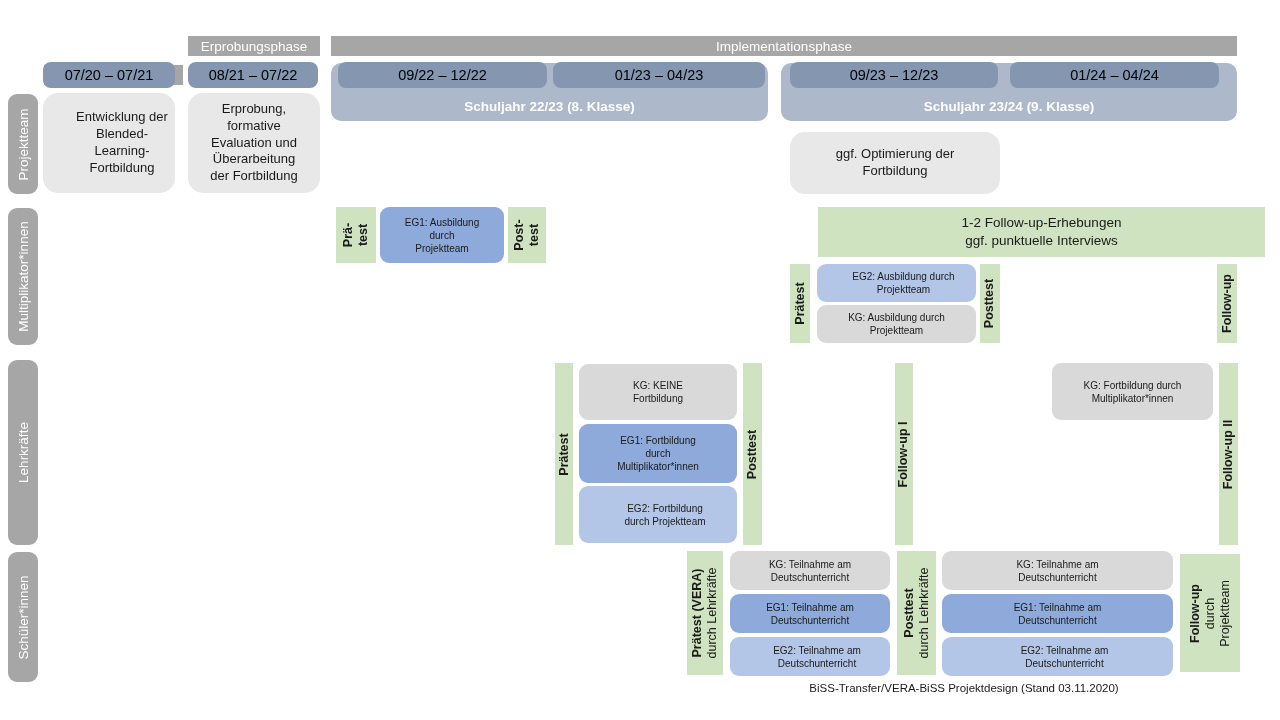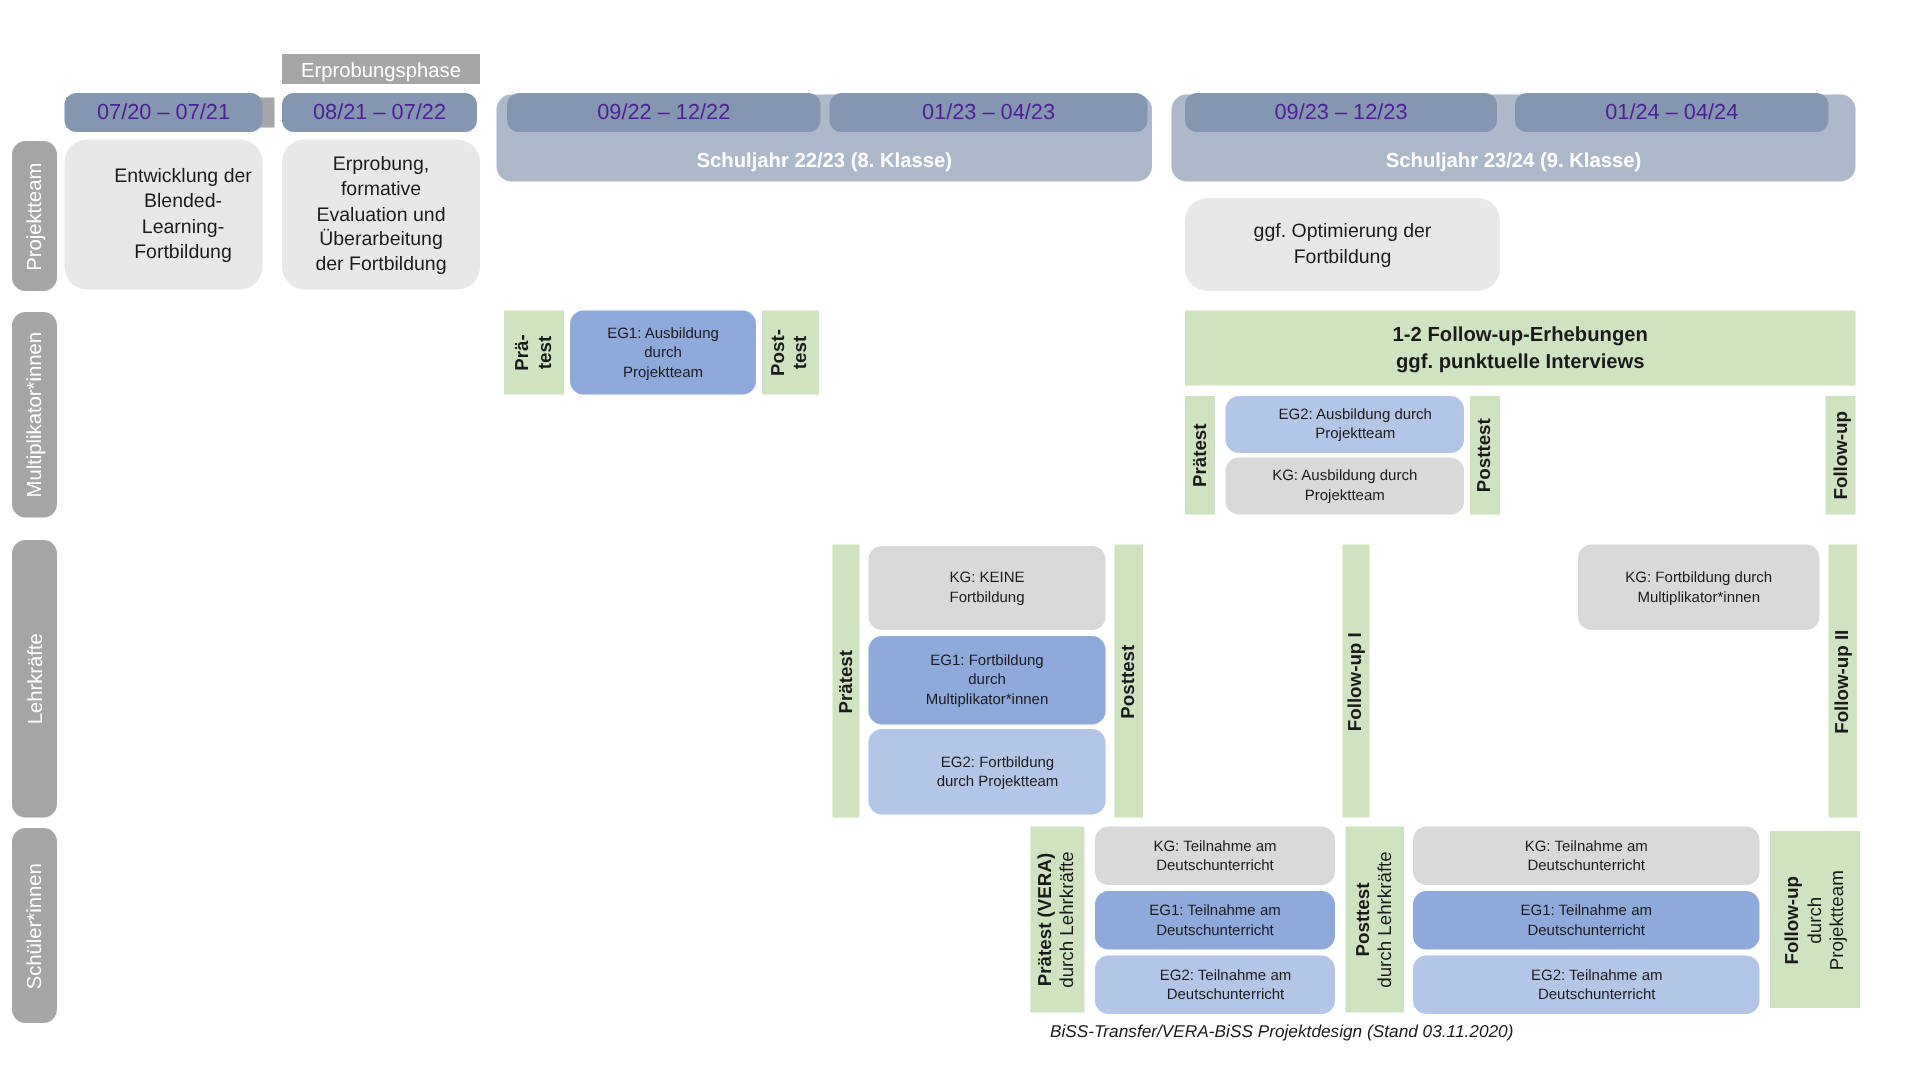--- a/index.html
+++ b/index.html
@@ -8,21 +8,21 @@
     font-family:"Liberation Sans", sans-serif; color:#1a1a1a; overflow:hidden;
   }
   .abs { position:absolute; box-sizing:border-box; }
 
   
   .phase-bar {
     background:#a6a6a6; color:#fff; font-size:13.5px;
     display:flex; align-items:center; justify-content:center;
   }
   .date-bar {
-    background:#8496b0; color:#4c1d95; font-size:14.5px; border-radius:8px;
+    background:#8496b0; color:#000000; font-size:14.5px; border-radius:8px;
     display:flex; align-items:center; justify-content:center; z-index:3;
   }
   .sy-container { background:#adb9ca; border-radius:10px; z-index:1; }
   .sy-label {
     color:#fff; font-weight:700; font-size:13.5px; text-align:center; z-index:2;
   }
 
   
   .row-label {
     background:#a6a6a6; border-radius:9px; color:#fff;
@@ -36,44 +36,45 @@
   .box {
     display:flex; align-items:center; justify-content:center; text-align:center;
     font-size:10px; line-height:1.3; padding:3px 6px; white-space:pre-line;
     border-radius:9px;
   }
   .lg   { background:#e9e8e8; border-radius:15px; font-size:13px; }
   .kg   { background:#d9d9d9; }
   .eg1  { background:#8eaadb; }
   .eg2  { background:#b4c6e7;padding-left:20px; }
   .green{ background:#cfe3c0; border-radius:0; }
-  .big-green { font-weight:700; font-size:13.5px; }
+  .big-green { font-weight:400; font-size:13.5px;margin-left:28px; }
 
   
   .vtext {
     display:flex; align-items:center; justify-content:center; overflow:visible;
   }
   .vtext .vstack {
     transform:rotate(-90deg); flex:none; text-align:center; line-height:1.2;
     font-size:12.5px;
   }
   .vt-title { display:block; font-weight:700; white-space:pre-line; }
   .vt-sub   { display:block; font-weight:400; white-space:pre-line; }
 
   .footer-note {
-    font-style:italic; font-size:11.5px; text-align:left; color:#1a1a1a;
+    font-size:11.5px; text-align:center; color:#1a1a1a;
   }
 </style>
 </head>
 <body>
 
 <div class="slide">
 
   <div class="abs phase-bar" style="left:44px; top:36px; width:139px; height:20px;margin-top:29px;">Entwicklungsphase</div>
   <div class="abs phase-bar" style="left:188px; top:36px; width:132px; height:20px;">Erprobungsphase</div>
+  <div class="abs phase-bar" style="left:331px; top:36px; width:906px; height:20px;">Implementationsphase</div>
 
   <div class="abs sy-container" style="left:331px; top:63px; width:437px; height:58px;"></div>
   <div class="abs sy-container" style="left:781px; top:63px; width:456px; height:58px;"></div>
   <div class="abs sy-label" style="left:331px; top:99px; width:437px; height:18px;">Schuljahr 22/23 (8. Klasse)</div>
   <div class="abs sy-label" style="left:781px; top:99px; width:456px; height:18px;">Schuljahr 23/24 (9. Klasse)</div>
 
   <div class="abs date-bar" style="left:43px; top:62px; width:132px; height:26px;">07/20 – 07/21</div>
   <div class="abs date-bar" style="left:188px; top:62px; width:130px; height:26px;">08/21 – 07/22</div>
   <div class="abs date-bar" style="left:338px; top:62px; width:209px; height:26px;">09/22 – 12/22</div>
   <div class="abs date-bar" style="left:553px; top:62px; width:212px; height:26px;">01/23 – 04/23</div>

